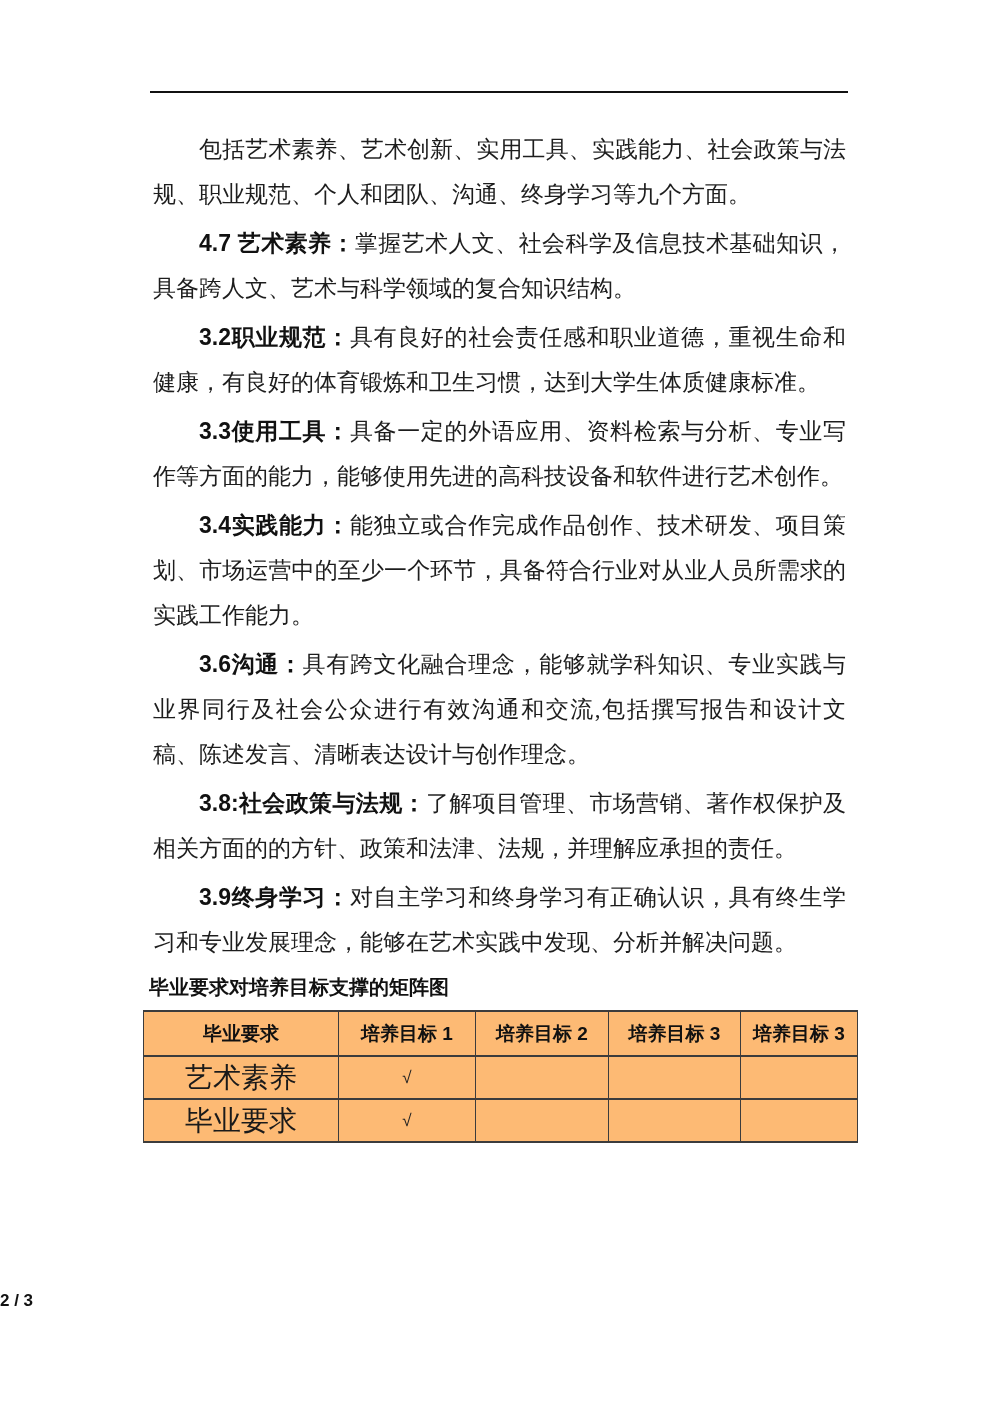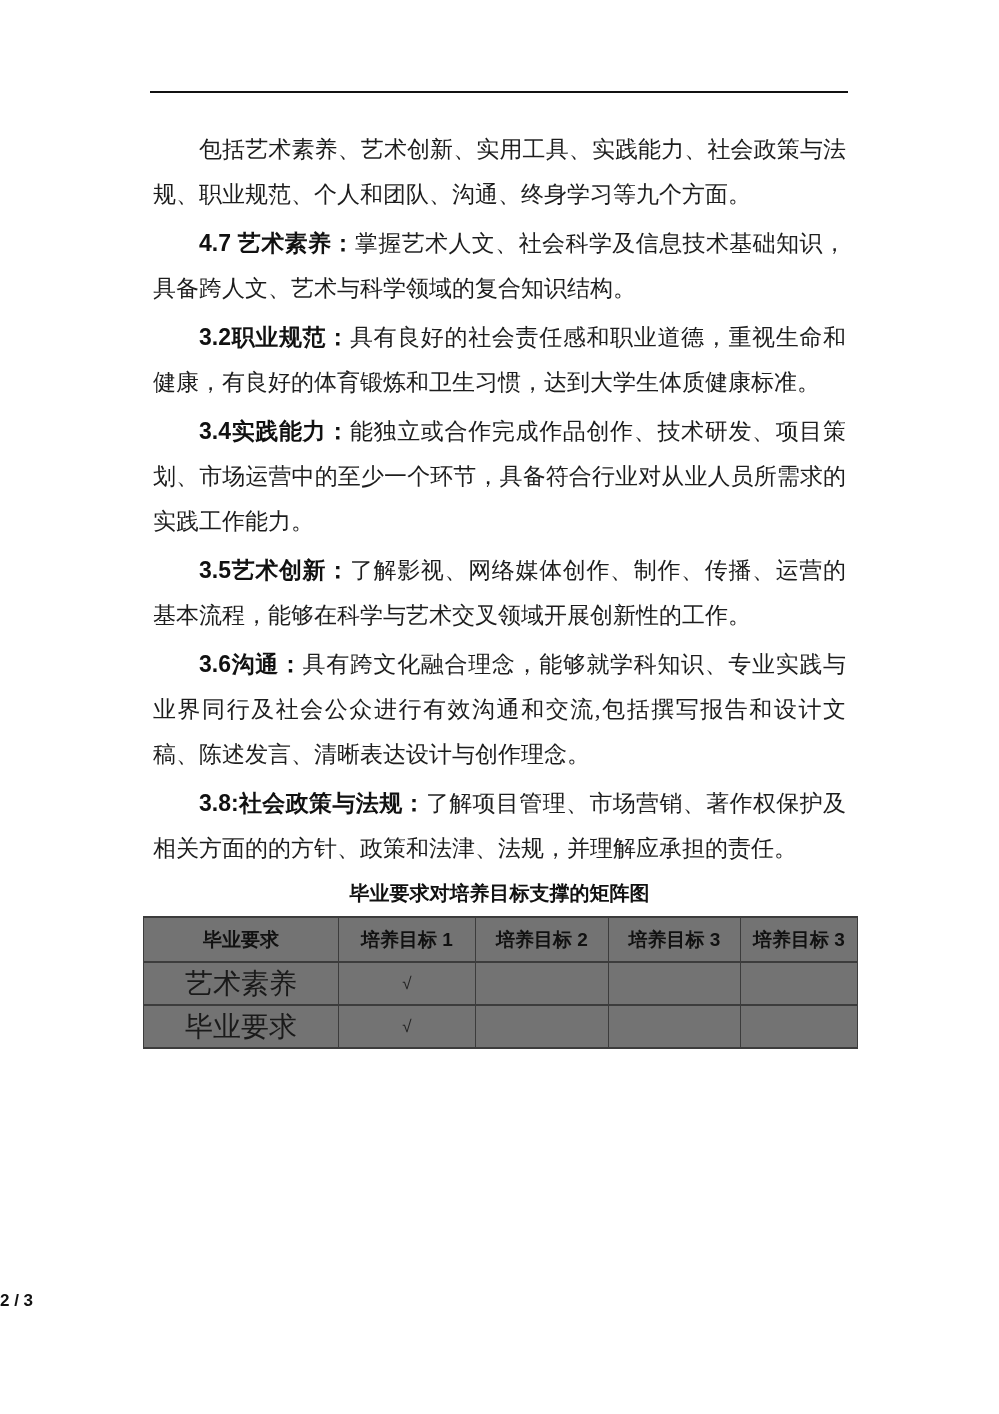--- a/index.html
+++ b/index.html
@@ -28,37 +28,37 @@
   .sec-label {
     font-family:"Liberation Sans","DejaVu Sans",sans-serif;
     font-weight:bold;
     color:#111111;
   }
   .matrix-title {
     margin:9px 0 10px 0;
     font-family:"Liberation Sans","DejaVu Sans",sans-serif;
     font-weight:bold;
     font-size:20px; line-height:26px;
-    text-align:center; color:#111111;
+    text-align:left; color:#111111;
   }
   table.matrix {
     border-collapse:collapse;
     table-layout:fixed;
     width:714px;
     margin-left:-6px;
     border-top:2px solid #3c3c3c;
     border-bottom:2px solid #3c3c3c;
   }
   table.matrix th, table.matrix td {
     border-left:1px solid #3c3c3c;
     border-right:1px solid #3c3c3c;
     border-bottom:2px solid #3c3c3c;
     padding:0;
     text-align:center; vertical-align:middle;
-    background:#737373;
+    background:#fdba74;
   }
   table.matrix th {
     height:43px;
     font-family:"Liberation Sans","DejaVu Sans",sans-serif;
     font-weight:bold;
     font-size:19px; color:#111111;
   }
   table.matrix td { height:41px; }
   td.req-cell {
     font-family:"Liberation Sans","DejaVu Sans",sans-serif;
@@ -84,30 +84,31 @@
   <div class="header-rule"></div>
 
   <div class="content">
 
     <p class="para"><span>包括艺术素养、艺术创新、实用工具、实践能力、社会政策与法规、职业规范、个人和团队、沟通、终身学习等九个方面。</span></p>
 
     <p class="para"><span class="sec-label">4.7 艺术素养：</span><span>掌握艺术人文、社会科学及信息技术基础知识，具备跨人文、艺术与科学领域的复合知识结构。</span></p>
 
     <p class="para"><span class="sec-label">3.2职业规范：</span><span>具有良好的社会责任感和职业道德，重视生命和健康，有良好的体育锻炼和卫生习惯，达到大学生体质健康标准。</span></p>
 
+    <p class="para"><span class="sec-label">3.3使用工具：</span><span>具备一定的外语应用、资料检索与分析、专业写作等方面的能力，能够使用先进的高科技设备和软件进行艺术创作。</span></p>
 
     <p class="para"><span class="sec-label">3.4实践能力：</span><span>能独立或合作完成作品创作、技术研发、项目策划、市场运营中的至少一个环节，具备符合行业对从业人员所需求的实践工作能力。</span></p>
 
-    <p class="para"><span class="sec-label">3.5艺术创新：</span><span>了解影视、网络媒体创作、制作、传播、运营的基本流程，能够在科学与艺术交叉领域开展创新性的工作。</span></p>
 
     <p class="para"><span class="sec-label">3.6沟通：</span><span>具有跨文化融合理念，能够就学科知识、专业实践与业界同行及社会公众进行有效沟通和交流,包括撰写报告和设计文稿、陈述发言、清晰表达设计与创作理念。</span></p>
 
 
     <p class="para"><span class="sec-label">3.8:社会政策与法规：</span><span>了解项目管理、市场营销、著作权保护及相关方面的的方针、政策和法津、法规，并理解应承担的责任。</span></p>
 
+    <p class="para"><span class="sec-label">3.9终身学习：</span><span>对自主学习和终身学习有正确认识，具有终生学习和专业发展理念，能够在艺术实践中发现、分析并解决问题。</span></p>
 
     <div class="matrix-title">毕业要求对培养目标支撑的矩阵图</div>
 
     <table class="matrix">
       <colgroup>
         <col style="width:195px">
         <col style="width:137px">
         <col style="width:133px">
         <col style="width:132px">
         <col style="width:117px">

